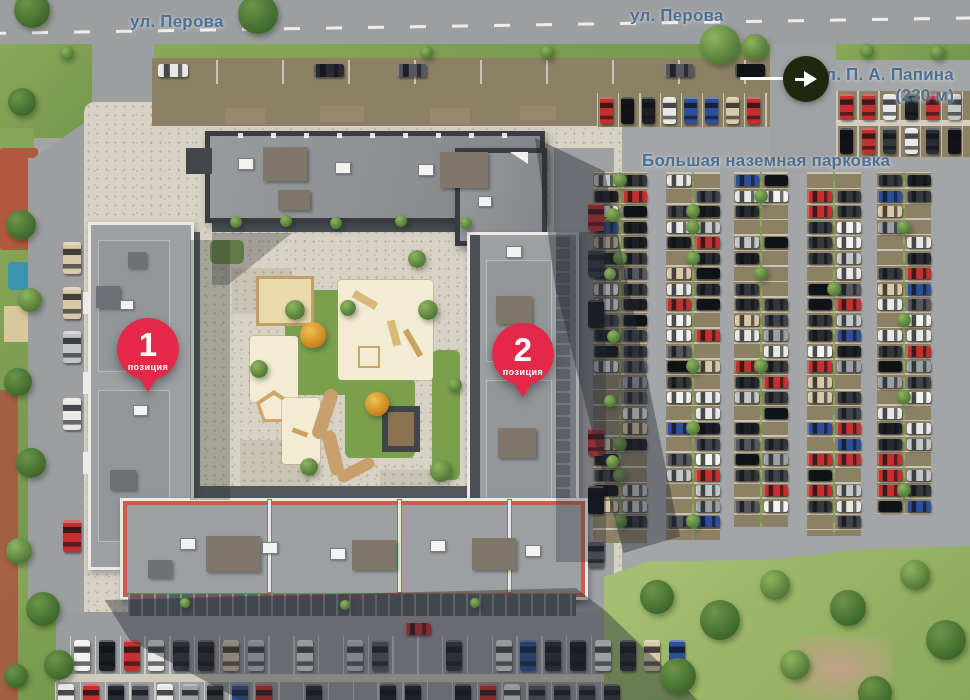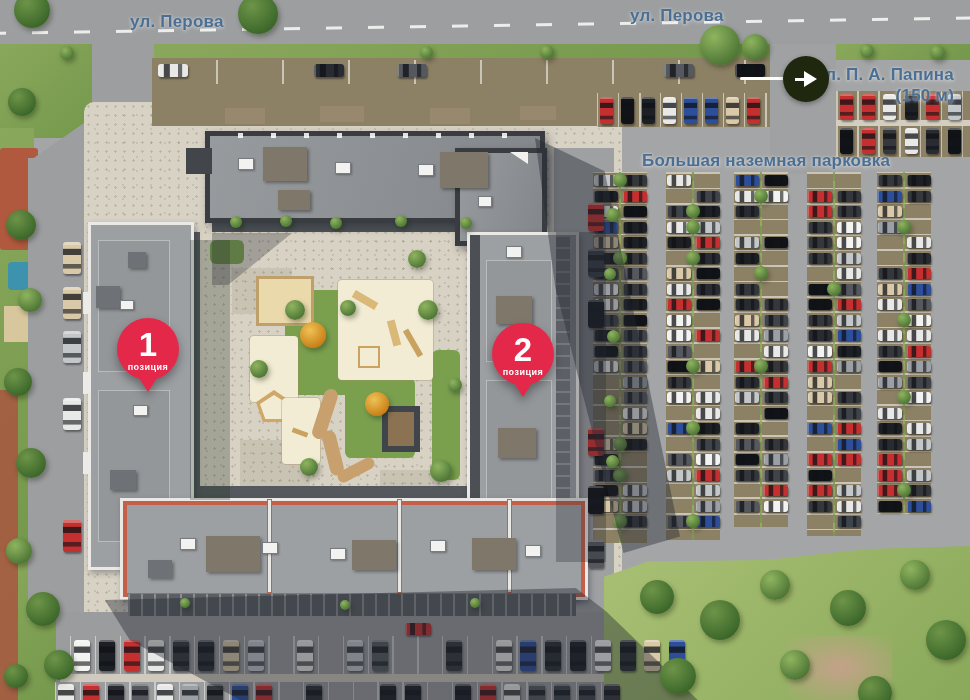--- a/index.html
+++ b/index.html
@@ -518,21 +518,21 @@
     <div class="tree dark" style="left:660px;top:658px;width:36px;height:36px"></div>
     <div class="tree" style="left:780px;top:650px;width:30px;height:30px"></div>
     <div class="tree dark" style="left:858px;top:676px;width:34px;height:34px"></div>
   </div>
 
   <div>
     <div class="slabel" style="left:130px;top:12px">ул. Перова</div>
     <div class="slabel" style="left:630px;top:6px">ул. Перова</div>
     <div class="slabel" style="left:790px;top:64px;width:164px;text-align:right;line-height:21px">
       <span style="display:block">ул. П. А. Папина</span>
-      <span style="display:block">(150 м)</span>
+      <span style="display:block">(230 м)</span>
     </div>
     <div class="slabel" style="left:642px;top:151px">Большая наземная парковка</div>
     <div class="abs" style="left:740px;top:77px;width:58px;height:3px;background:#fff;border-radius:2px;z-index:26"></div>
     <div class="arrow-circle" style="left:783px;top:56px">
       <span class="arrow-stem"></span>
       <span class="arrow-head"></span>
     </div>
     <div class="pin" style="left:117px;top:318px">
       <span class="pin-num">1</span>
       <span class="pin-cap">позиция</span>

